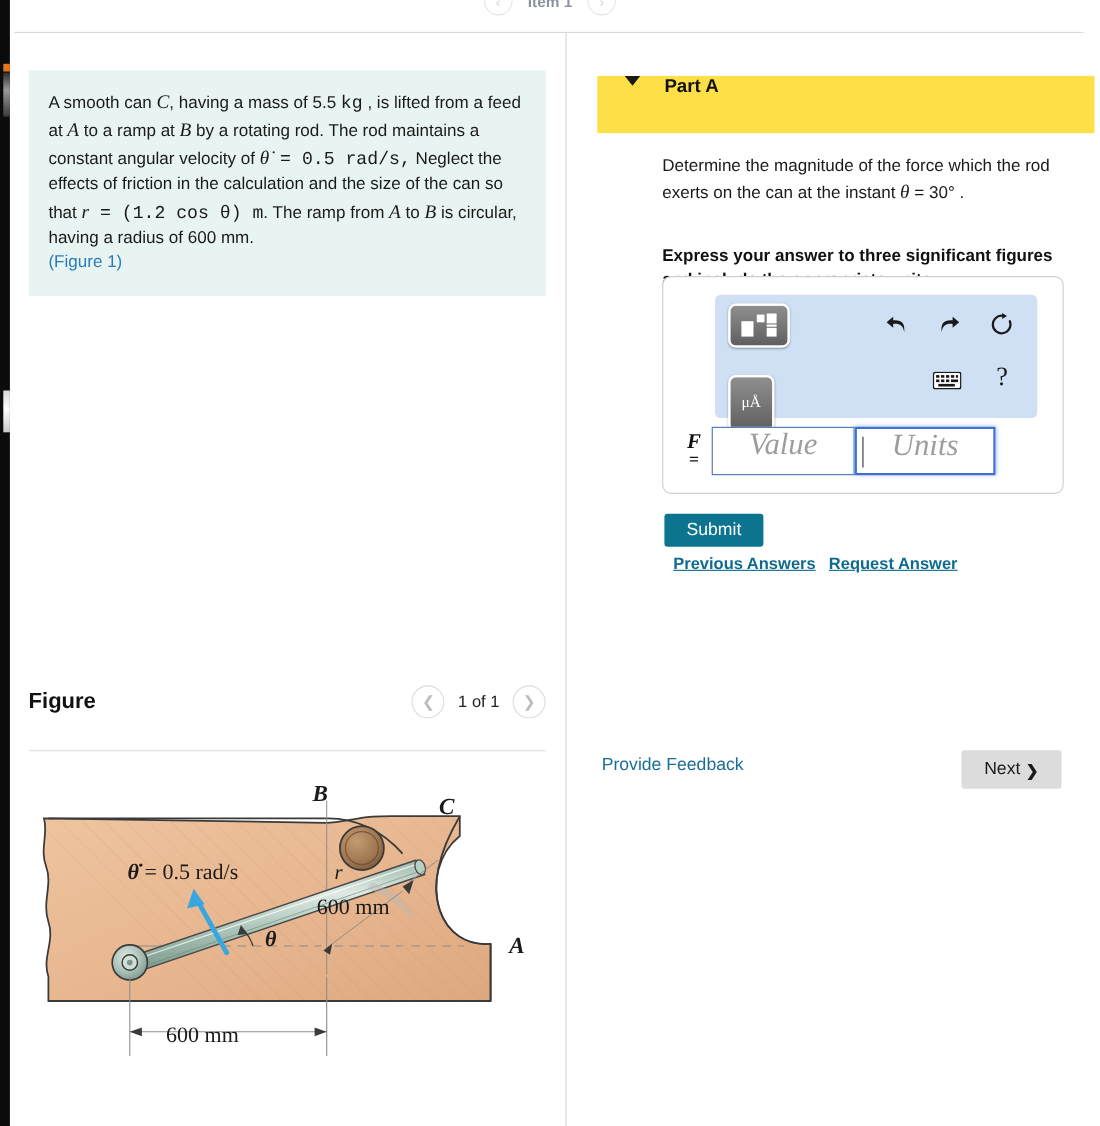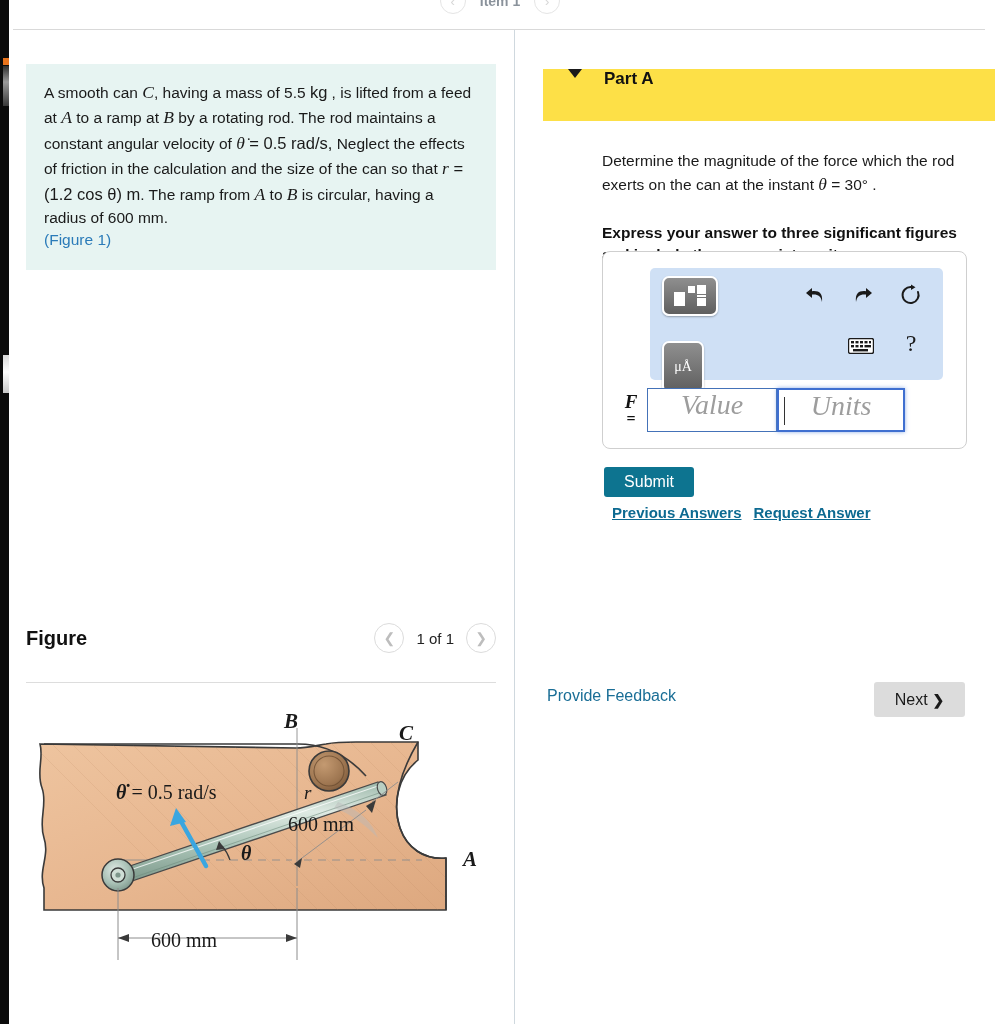--- a/index.html
+++ b/index.html
@@ -61,21 +61,21 @@
   
   .left-col { position: absolute; left: 0; top: 30px; width: 514px; height: 994px; }
 
   .problem-box {
     position: absolute; left: 26px; top: 34px; width: 470px;
     background: #e7f4f2; padding: 16px 18px 18px 18px;
     font-size: 15.5px; line-height: 1.45; color: #1a1a1a;
   }
   .problem-box p { margin: 0; }
   .mathi { font-family: "Liberation Serif", serif; font-style: italic; font-size: 17.5px; }
-  .mathr { font-family: Liberation Sans, sans-serif; font-style: normal; font-size: 16.5px; }
+  .mathr { font-family: Liberation Mono, monospace; font-style: normal; font-size: 16.5px; }
   .figlink { color: #2b7bb9; }
 
   .figure-header {
     position: absolute; left: 26px; top: 580px; width: 470px; height: 56px;
     display: flex; align-items: center; justify-content: space-between;
   }
   .figure-title { font-size: 20px; font-weight: bold; color: #111; }
   .fig-pager { display: flex; align-items: center; gap: 12px; }
   .pager-btn {
     width: 30px; height: 30px; border-radius: 50%;
@@ -95,21 +95,21 @@
   .partA-bar {
     position: absolute; left: 28px; top: 39px; width: 452px; height: 52px;
     background: #fde047; display: flex; align-items: flex-start; padding-left: 25px; gap: 22px;
   }
   .caret { width: 0; height: 0; border-left: 7px solid transparent; border-right: 7px solid transparent;
            border-top: 9px solid #1a1a1a; cursor: pointer; }
   .partA-title { font-size: 17px; font-weight: bold; color: #111; }
 
   .q-text {
     position: absolute; left: 87px; top: 110px; width: 380px;
-    font-size: 15.5px; line-height: 1.42; color: #1a1a1a; margin-top: 10px;
+    font-size: 15.5px; line-height: 1.42; color: #1a1a1a;
   }
   .q-bold {
     position: absolute; left: 87px; top: 192px; width: 380px;
     font-size: 15.5px; line-height: 1.42; color: #111; font-weight: bold;
   }
 
   .answer-box {
     position: absolute; left: 87px; top: 221px; width: 365px; height: 198px;
     border: 1px solid #cfcfcf; border-radius: 8px; background: #fff;
   }

